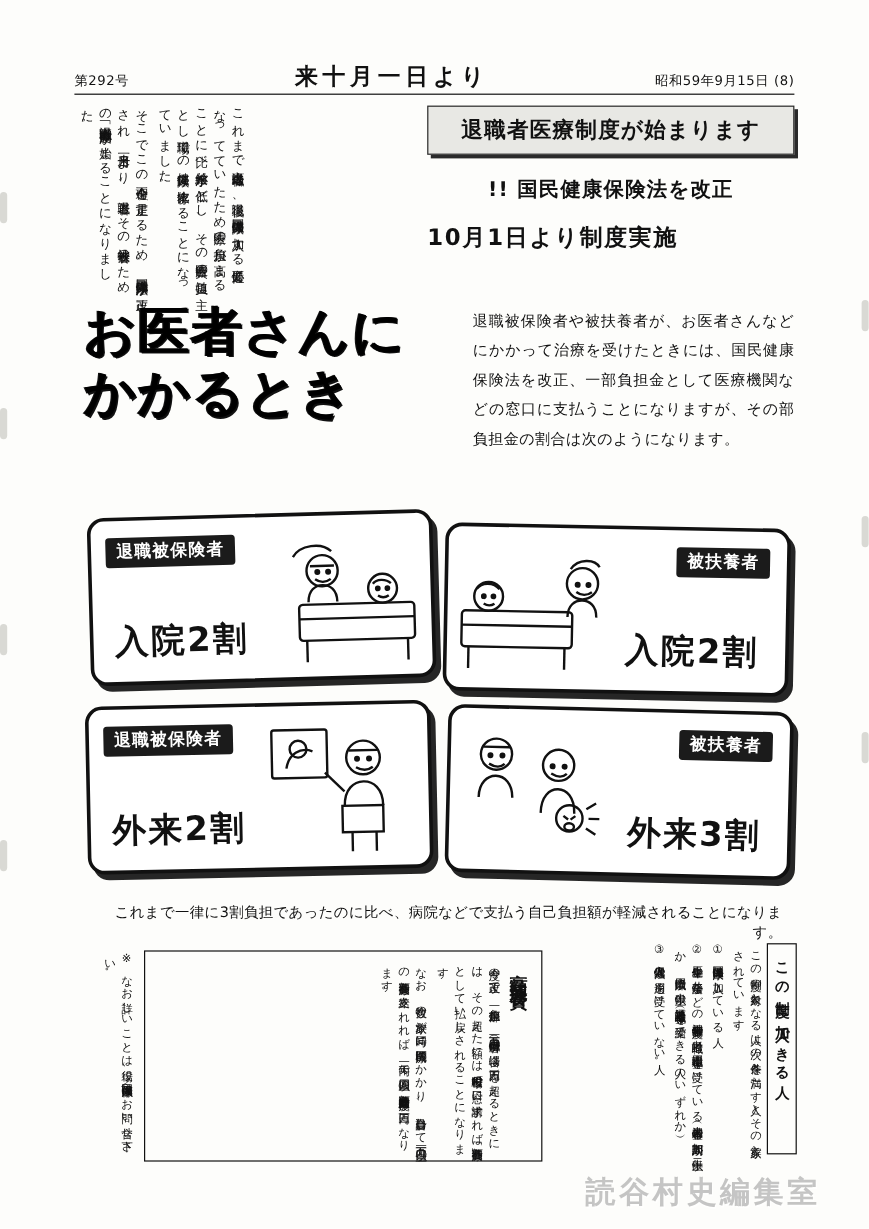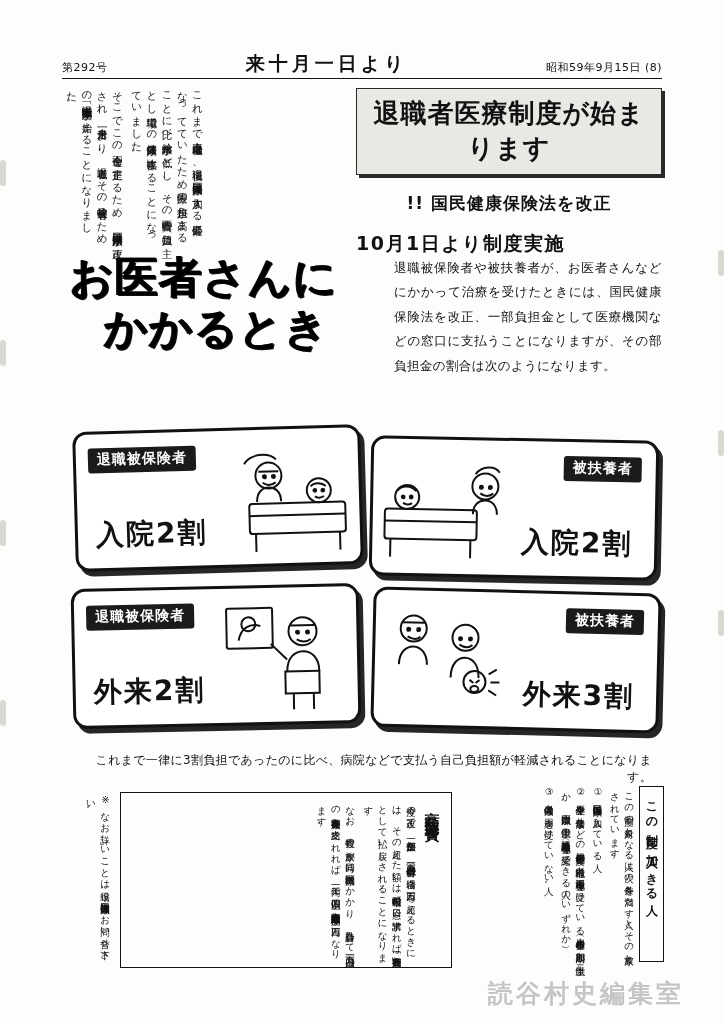--- a/index.html
+++ b/index.html
@@ -62,21 +62,21 @@
     left: 356px;
     top: 88px;
     width: 306px;
   }
   .hl-main {
     background: #e8e8e4;
     border: 1px solid #2a2a2a;
     box-shadow: 3px 3px 0 #2a2a2a;
     text-align: center;
     padding: 7px 4px 8px;
-    font-size: 26px;
+    font-size: 18px;
     font-weight: bold;
     letter-spacing: 1px;
     font-family: "DejaVu Sans", sans-serif;
   }
   .hl-sub1 {
     text-align: center;
     margin-top: 17px;
     font-size: 17px;
     font-weight: bold;
     letter-spacing: 1px;
@@ -115,21 +115,20 @@
     font-weight: bold;
     font-size: 43px;
     line-height: 1.18;
     letter-spacing: 1px;
     color: #000000;
     font-family: "DejaVu Sans", sans-serif;
     text-shadow: 1px 1px 0 #111, -1px 0 0 #111;
   }
   .brush-title .l2 {
     display: block;
-    margin-left: 34px;
   }
   
   .intro {
     position: absolute;
     left: 394px;
     top: 256px;
     width: 268px;
     font-size: 12.5px;
     line-height: 1.95;
     letter-spacing: 0.4px;

